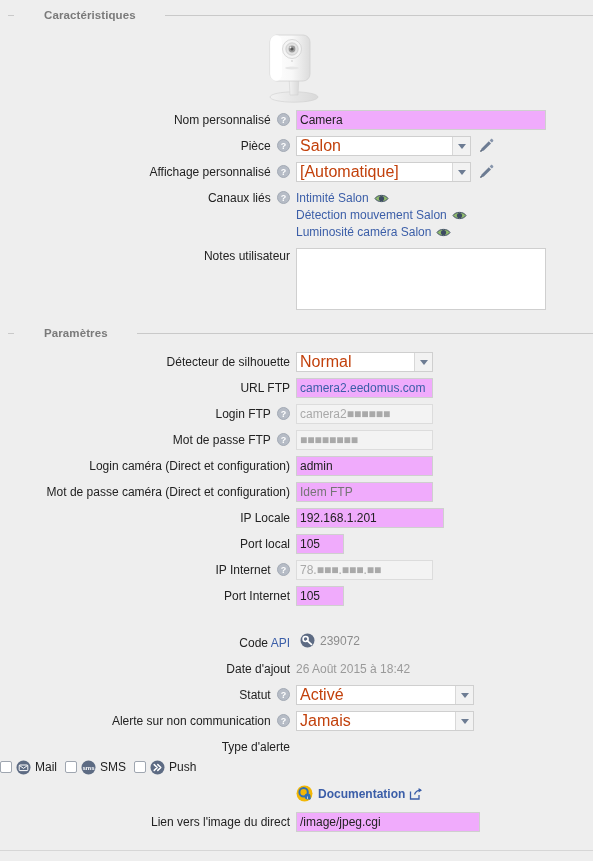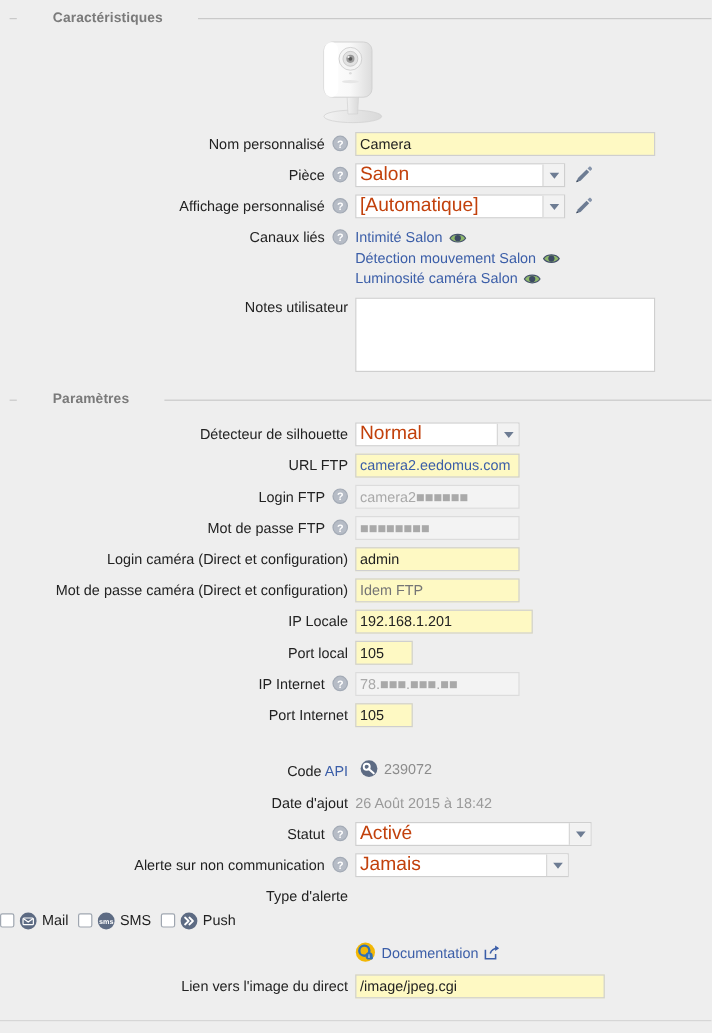--- a/index.html
+++ b/index.html
@@ -83,21 +83,21 @@
     position: relative;
     top: -1px;
     box-sizing: border-box;
   }
 
   
   .inp {
     height: 20px;
     box-sizing: border-box;
     border: 1px solid #cfcfcf;
-    background: #fef9c3;
+    background: #f0abfc;
     font-family: "Liberation Sans", sans-serif;
     font-size: 12px;
     color: #222;
     padding: 0 3px;
     line-height: 18px;
     outline: none;
   }
   .inp.disabled {
     background: #f3f3f3;
     color: #a9a9a9;
@@ -181,21 +181,21 @@
     box-sizing: border-box;
     border: 1px solid #9fa6b0;
     background: #fff;
     border-radius: 2px;
     margin-right: 4px;
     flex: none;
   }
   .alert-item { display: flex; align-items: center; margin-right: 8px; }
   .alert-item .atxt { font-size: 12px; color: #222; margin-left: 4px; }
 
-  .doc-link { color: #3b5ea8; text-decoration: none; font-size: 12px; }
+  .doc-link { color: #3b5ea8; text-decoration: none; font-size: 12px; font-weight: bold; }
 
   .bottom-rule {
     position: absolute;
     left: 0; right: 0; bottom: 10px;
     height: 1px; background: #d6d6d6;
   }
   .cam-wrap { display: flex; justify-content: center; padding-top: 4px; }
 </style>
 </head>
 <body>
@@ -464,21 +464,21 @@
       <span class="ro">26 Août 2015 à 18:42</span>
     </div>
   </div>
 
   <div class="row">
     <div class="lbl">
       <span>Statut</span>
       <span class="help">?</span>
     </div>
     <div class="ctl">
-      <div class="sel" style="width:197px">
+      <div class="sel" style="width:178px">
         <div class="sel-val">Activé</div>
         <div class="sel-btn">
             <span class="chev"></span>
           </div>
       </div>
     </div>
   </div>
 
   <div class="row">
     <div class="lbl">
@@ -546,18 +546,18 @@
         <path d="M9.6 1 L13 3.3 L9.6 5.6 Z" fill="#3b5ea8"></path>
       </svg>
     </div>
   </div>
 
   <div class="row">
     <div class="lbl">
       <span>Lien vers l'image du direct</span>
     </div>
     <div class="ctl">
-      <input class="inp" style="width: 208px;" value="/image/jpeg.cgi">
+      <input class="inp" style="width: 184px;" value="/image/jpeg.cgi">
     </div>
   </div>
 </div>
 
 <div class="bottom-rule"></div>
 
 </body></html>

